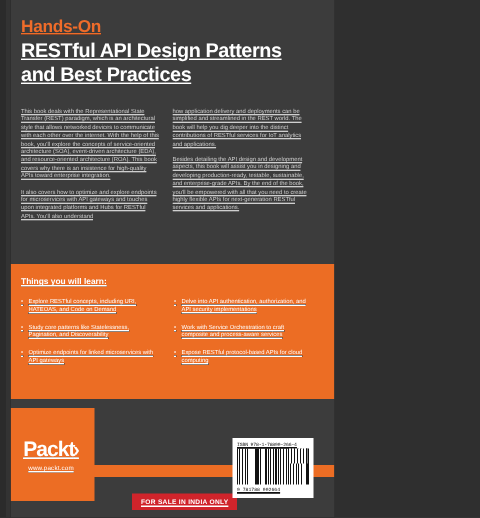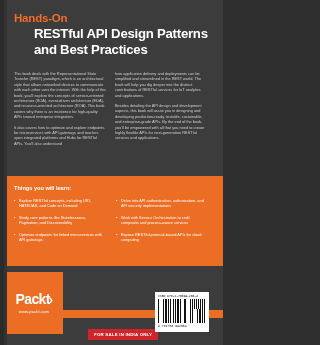--- a/index.html
+++ b/index.html
@@ -1,15 +1,15 @@
 <!DOCTYPE html>
 <html><head>
 <meta charset="utf-8">
 <style>
-  * { box-sizing: border-box; margin: 0; padding: 0; }
+  * { box-sizing: border-box; margin: 0; padding: 0; text-decoration: underline; }
   html, body {
     width: 223px; height: 345px;
     background: #2f2f2f;
     font-family: "Liberation Sans", sans-serif;
     overflow: hidden;
   }
   .cover {
     position: relative;
     width: 223px; height: 345px;
     background: #3a3a3a;
@@ -43,21 +43,20 @@
     line-height: 13px;
   }
   .title {
     color: #ffffff;
     font-size: 13.2px;
     font-weight: bold;
     line-height: 15.5px;
     letter-spacing: -0.25px;
     margin-top: 1px;
     max-width: 190px;
-    margin-left: 20px;
   }
   .blurb {
     display: flex;
     gap: 9px;
     margin-top: 14px;
   }
   .blurb-col { width: 92px; }
   .blurb p {
     color: #cfcfcf;
     font-size: 3.9px;

